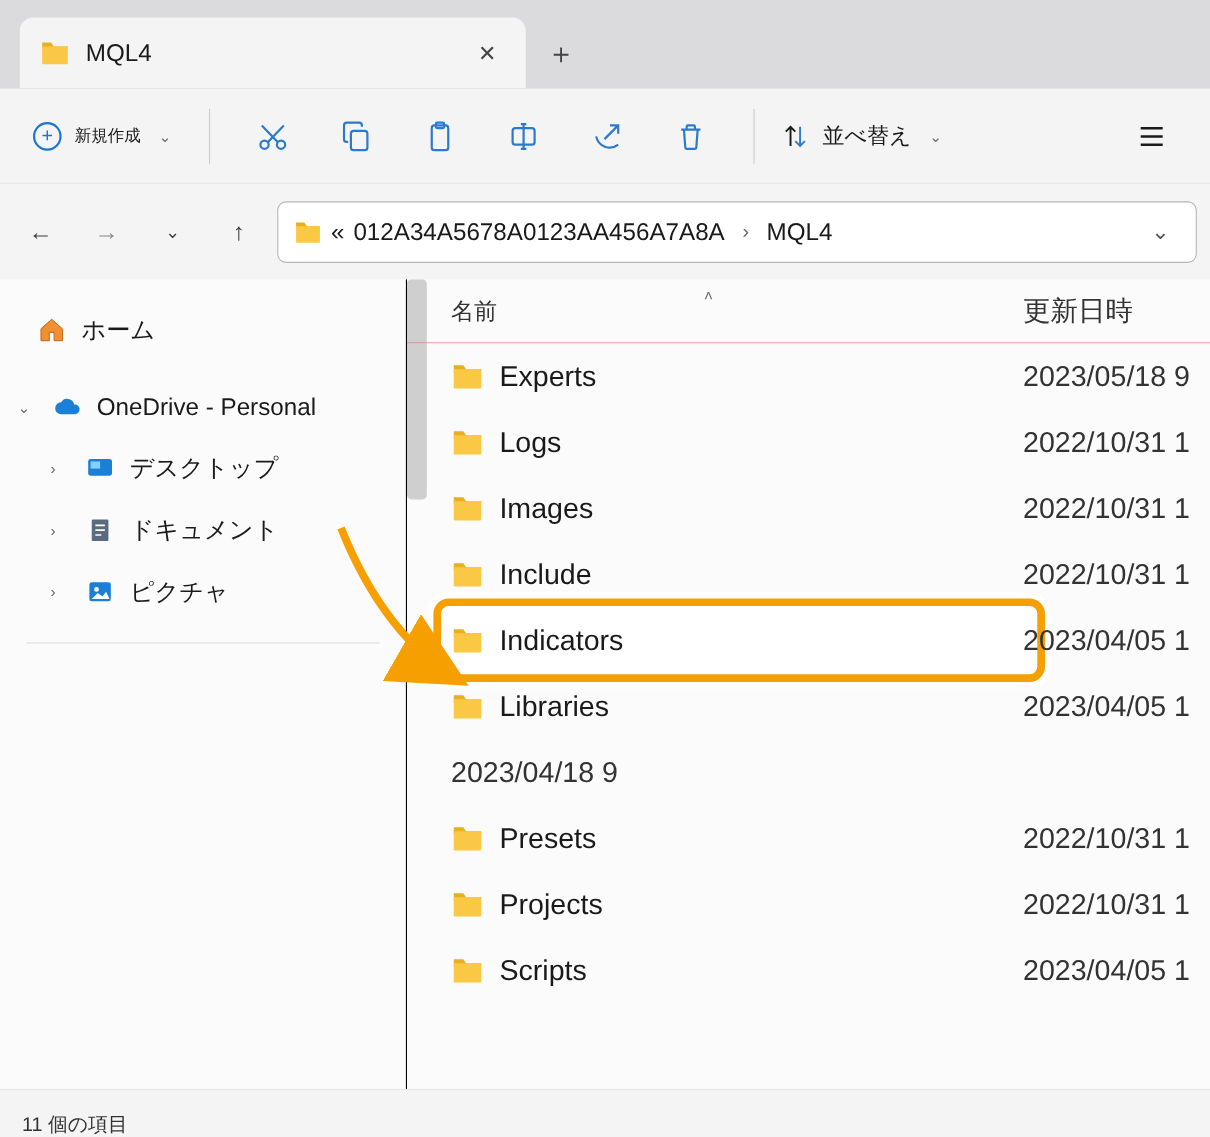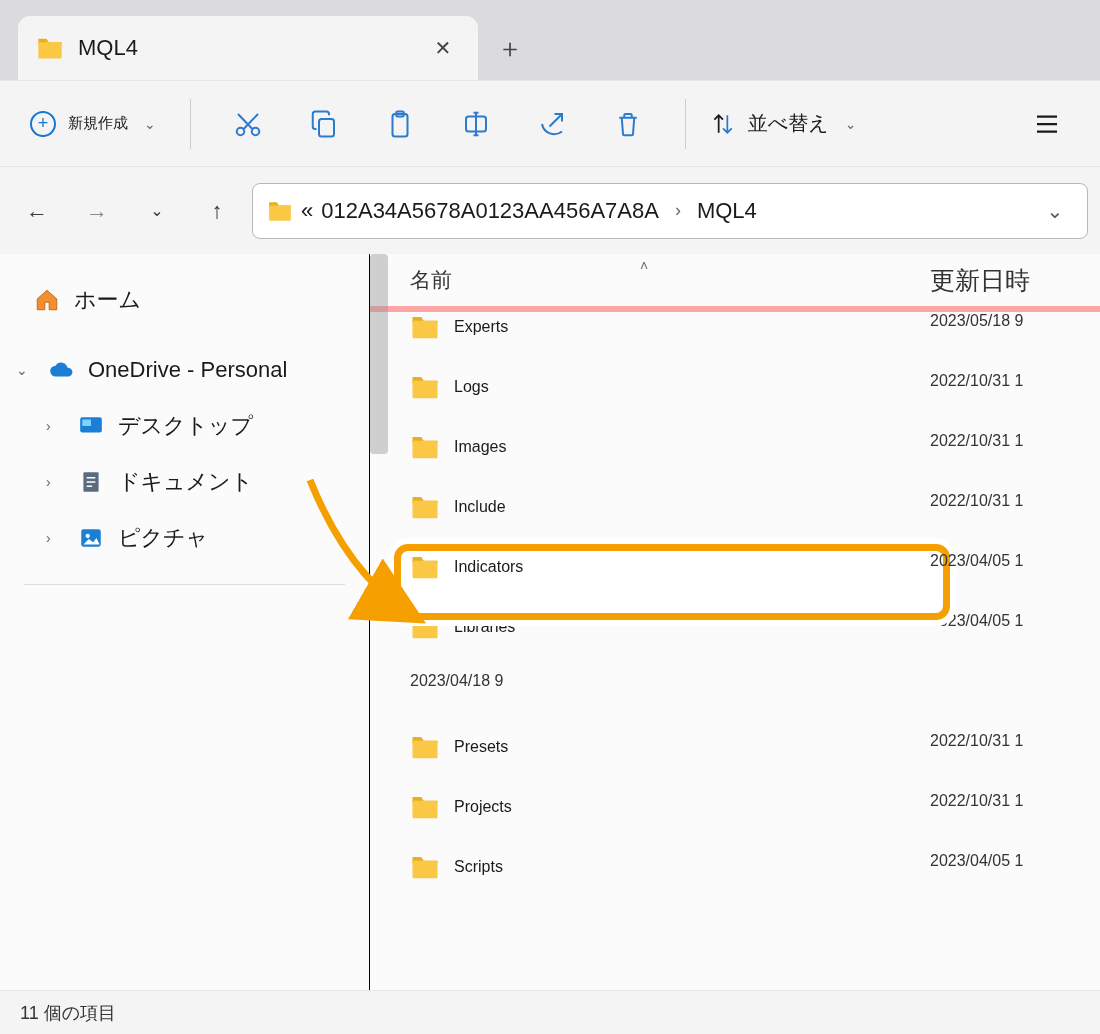--- a/index.html
+++ b/index.html
@@ -184,39 +184,39 @@
     height: 200px;
     background: #999;
     border-radius: 4px;
     opacity: 0.45;
   }
 
   .colheaders {
     display: flex;
     height: 58px;
     align-items: center;
-    border-bottom: 6px solid #fca5a5;
+    border-bottom: 1px solid #fca5a5;
     padding-left: 40px;
   }
   .col-name { width: 520px; font-size: 21px; color:#333; position: relative; }
   .col-date { font-size: 25px; color:#333; }
   .sort-caret {
     position:absolute; left: 230px; top: -8px;
     color: #666; font-size: 14px;
   }
 
   .filelist {
     flex: 1;
     overflow: hidden;
   }
   .row {
-    display:flex;align-items:flex-start;
+    display:flex;align-items:center;
     height: 60px;
     padding-left: 40px;
-    font-size: 16px;
+    font-size: 26px;
   }
   .row .fname { width: 520px; display:flex;align-items:center;gap:14px; }
   .row .date { color:#333; white-space: nowrap; }
   .row .folder-ico { width: 30px; height: 30px; }
 
   .row.highlight {
     position: relative;
   }
   .row.highlight::before {
     content:"";
@@ -237,21 +237,21 @@
     left: 290px; top: 470px;
     pointer-events: none;
     z-index: 20;
   }
 
   
   .statusbar {
     height: 44px;
     background: #f4f4f4;
     border-top: 1px solid #e6e6e6;
-    display:flex;align-items:center;
+    display:flex;align-items:flex-end;
     padding: 0 20px;
     font-size: 18px;
     color:#333;
   }
 
   
   .folder-svg { display:block; }
   .folder-back { fill:#e8b020; }
   .folder-front { fill:#fbc846; }
 </style>

